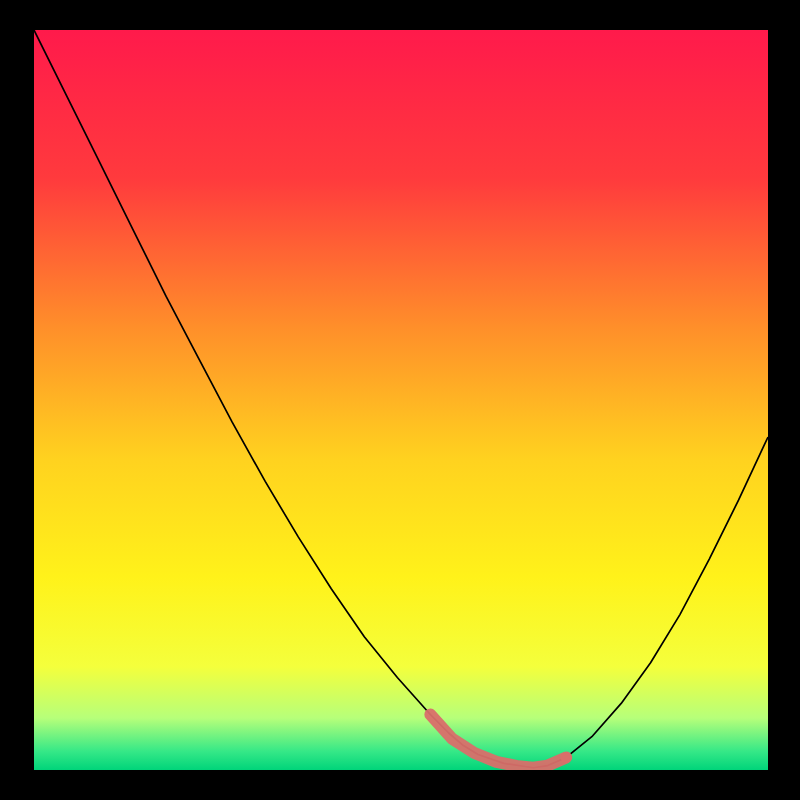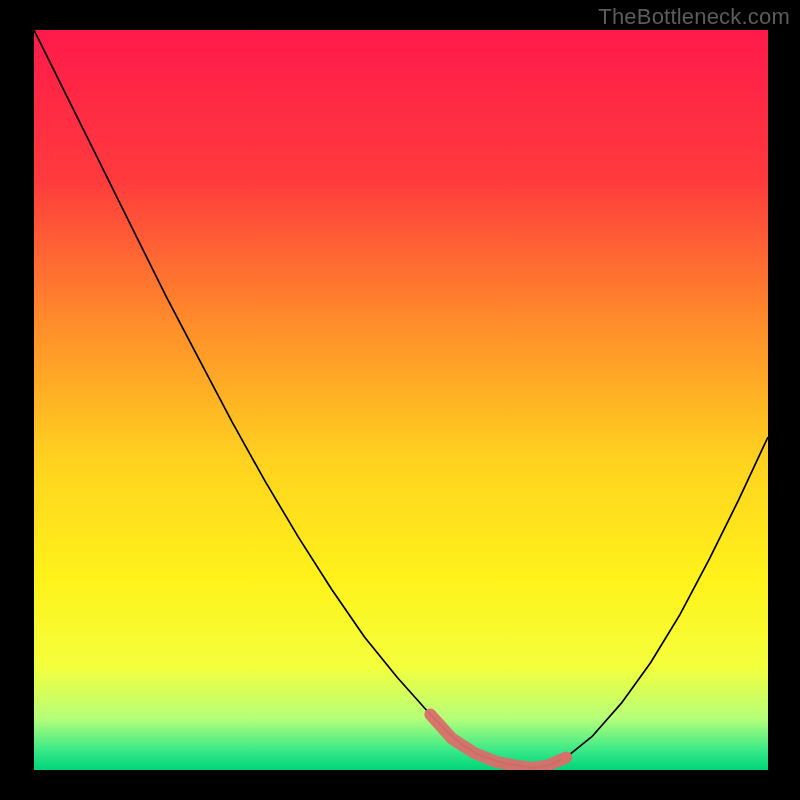--- a/index.html
+++ b/index.html
@@ -37,21 +37,20 @@
   .plot svg {
     display: block;
     width: 100%;
     height: 100%;
   }
 </style>
 </head>
 <body>
 
 <div class="frame">
-  <div class="watermark">TheBottleneck.com</div>
 
   <div class="plot">
     <svg id="chart-svg" viewBox="0 0 734 740" preserveAspectRatio="none">
       <defs>
         <linearGradient id="bg-grad" x1="0" y1="0" x2="0" y2="1">
             <stop offset="0%" stop-color="#ff1a4b"></stop>
             <stop offset="20%" stop-color="#ff3a3d"></stop>
             <stop offset="40%" stop-color="#ff8e2a"></stop>
             <stop offset="57.99999999999999%" stop-color="#ffd21f"></stop>
             <stop offset="74%" stop-color="#fff21a"></stop>

